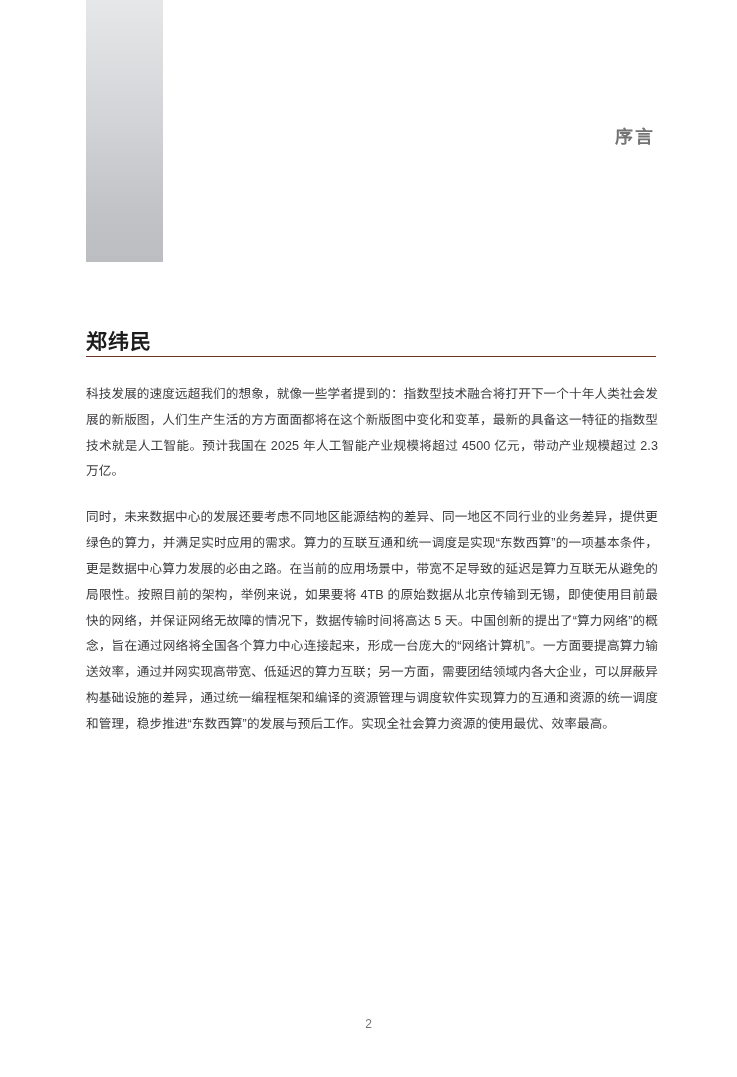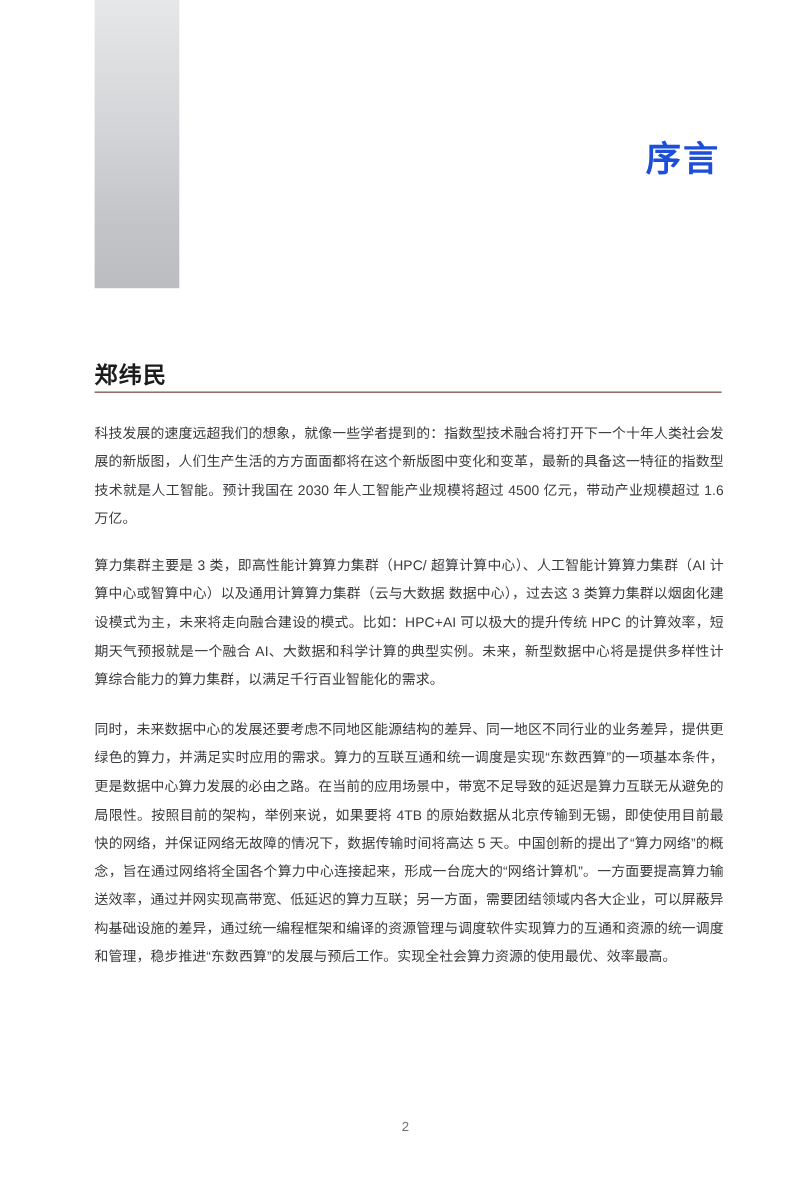--- a/index.html
+++ b/index.html
@@ -30,24 +30,24 @@
     width: 77px;
     height: 262px;
     background: linear-gradient(to bottom, #e6e7e9 0%, #dcdee0 22%, #cfd1d4 52%, #c2c4c7 78%, #bbbdc1 100%);
   }
 
   
   .section-title {
     position: absolute;
     right: 82px;
     top: 128px;
-    font-size: 32px;
+    font-size: 18px;
     font-weight: bold;
     letter-spacing: 2px;
-    color: #1d4ed8;
+    color: #737373;
     line-height: 1;
   }
 
   
   .author-name {
     position: absolute;
     left: 86px;
     top: 285px;
     font-size: 21px;
     font-weight: bold;
@@ -108,20 +108,19 @@
 
   <div class="gradient-bar"></div>
 
   <div class="section-title">序言</div>
 
   <div class="author-name">郑纬民</div>
 
   <div class="divider"></div>
 
   <div class="content">
-    <p>科技发展的速度远超我们的想象，就像一些学者提到的：指数型技术融合将打开下一个十年人类社会发展的新版图，人们生产生活的方方面面都将在这个新版图中变化和变革，最新的具备这一特征的指数型技术就是人工智能。预计我国在 2030 年人工智能产业规模将超过 4500 亿元，带动产业规模超过 1.6 万亿。</p>
-    <p>算力集群主要是 3 类，即高性能计算算力集群（HPC/ 超算计算中心）、人工智能计算算力集群（AI 计算中心或智算中心）以及通用计算算力集群（云与大数据 数据中心），过去这 3 类算力集群以烟囱化建设模式为主，未来将走向融合建设的模式。比如：HPC+AI 可以极大的提升传统 HPC 的计算效率，短期天气预报就是一个融合 AI、大数据和科学计算的典型实例。未来，新型数据中心将是提供多样性计算综合能力的算力集群，以满足千行百业智能化的需求。</p>
+    <p>科技发展的速度远超我们的想象，就像一些学者提到的：指数型技术融合将打开下一个十年人类社会发展的新版图，人们生产生活的方方面面都将在这个新版图中变化和变革，最新的具备这一特征的指数型技术就是人工智能。预计我国在 2025 年人工智能产业规模将超过 4500 亿元，带动产业规模超过 2.3 万亿。</p>
     <p>同时，未来数据中心的发展还要考虑不同地区能源结构的差异、同一地区不同行业的业务差异，提供更绿色的算力，并满足实时应用的需求。算力的互联互通和统一调度是实现“东数西算”的一项基本条件，更是数据中心算力发展的必由之路。在当前的应用场景中，带宽不足导致的延迟是算力互联无从避免的局限性。按照目前的架构，举例来说，如果要将 4TB 的原始数据从北京传输到无锡，即使使用目前最快的网络，并保证网络无故障的情况下，数据传输时间将高达 5 天。中国创新的提出了“算力网络”的概念，旨在通过网络将全国各个算力中心连接起来，形成一台庞大的“网络计算机”。一方面要提高算力输送效率，通过并网实现高带宽、低延迟的算力互联；另一方面，需要团结领域内各大企业，可以屏蔽异构基础设施的差异，通过统一编程框架和编译的资源管理与调度软件实现算力的互通和资源的统一调度和管理，稳步推进“东数西算”的发展与预后工作。实现全社会算力资源的使用最优、效率最高。</p>
   </div>
 
   <div class="page-number">2</div>
 
 </div>
 
 </body></html>

